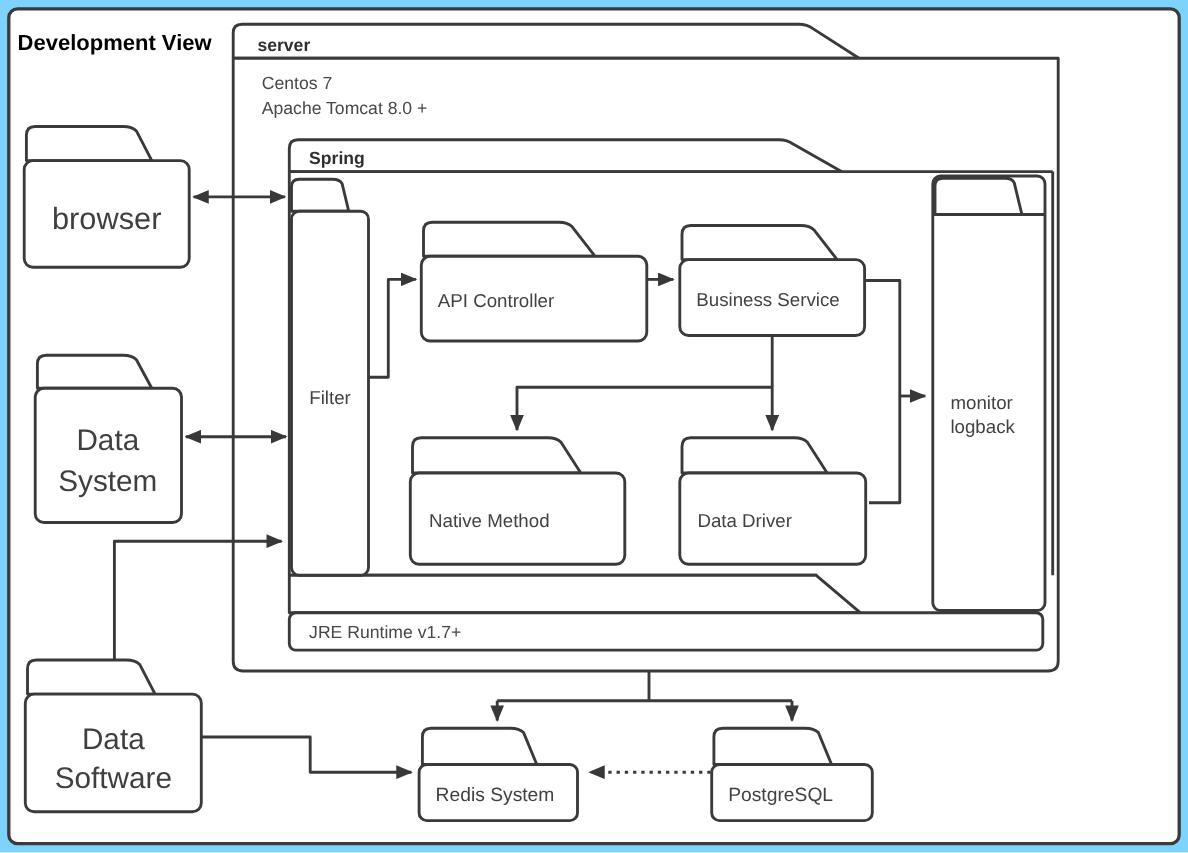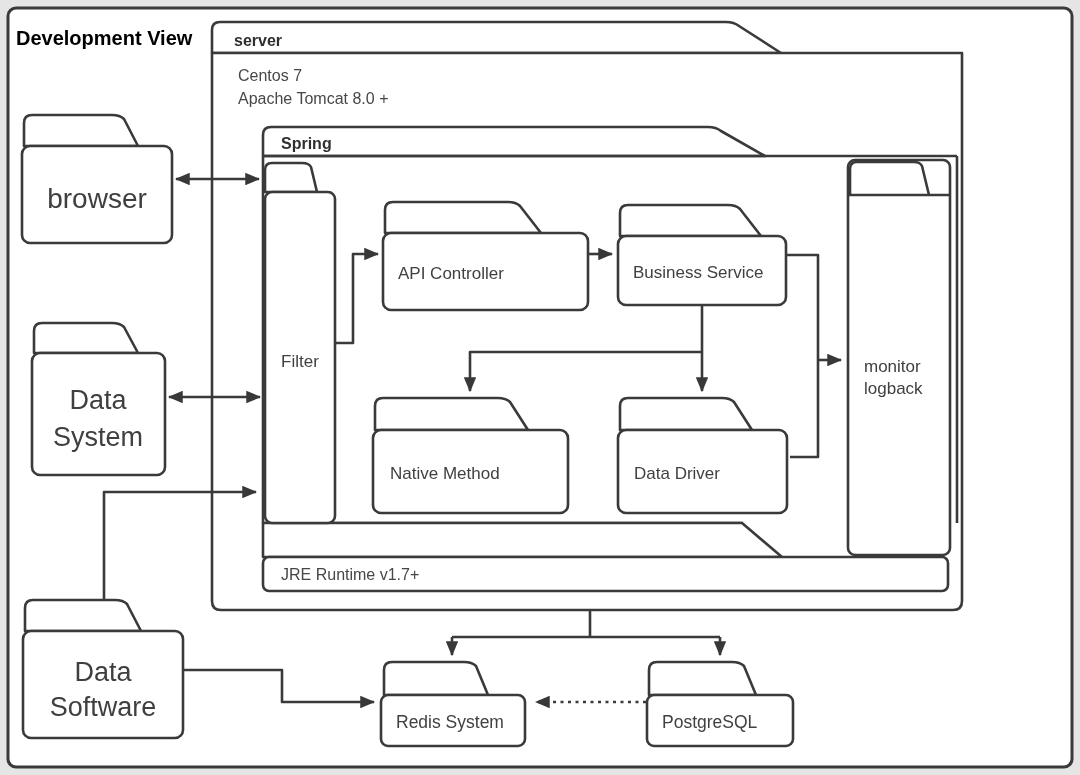--- a/index.html
+++ b/index.html
@@ -1,16 +1,16 @@
 <!DOCTYPE html>
 <html><head>
 <meta charset="utf-8">
 <style>
   html,body{margin:0;padding:0;background:#ffffff;}
-  .stage{position:relative;width:1080px;height:775px;background:#e5e5e5;overflow:hidden;
+  .stage{position:relative;width:1080px;height:775px;background:#7dd3fc;overflow:hidden;
          font-family:"Liberation Sans", sans-serif;}
   svg text{fill:#414141;font-family:"Liberation Sans", sans-serif;}
   svg .shape{fill:#ffffff;stroke:#3a3a3a;stroke-width:2.6;stroke-linejoin:round;}
   svg .wire{fill:none;stroke:#3a3a3a;stroke-width:2.6;stroke-linejoin:round;}
   svg .hdr{fill:none;stroke:#3a3a3a;stroke-width:2.6;}
   svg .nodelabel{font-size:17px;}
   svg .biglabel{font-size:28px;fill:#3f3f3f;}
   svg .medlabel{font-size:27px;fill:#3f3f3f;}
   svg .ctrlabel{text-anchor:middle;}
   svg .boldlabel{font-size:16px;font-weight:700;fill:#2f2f2f;}

